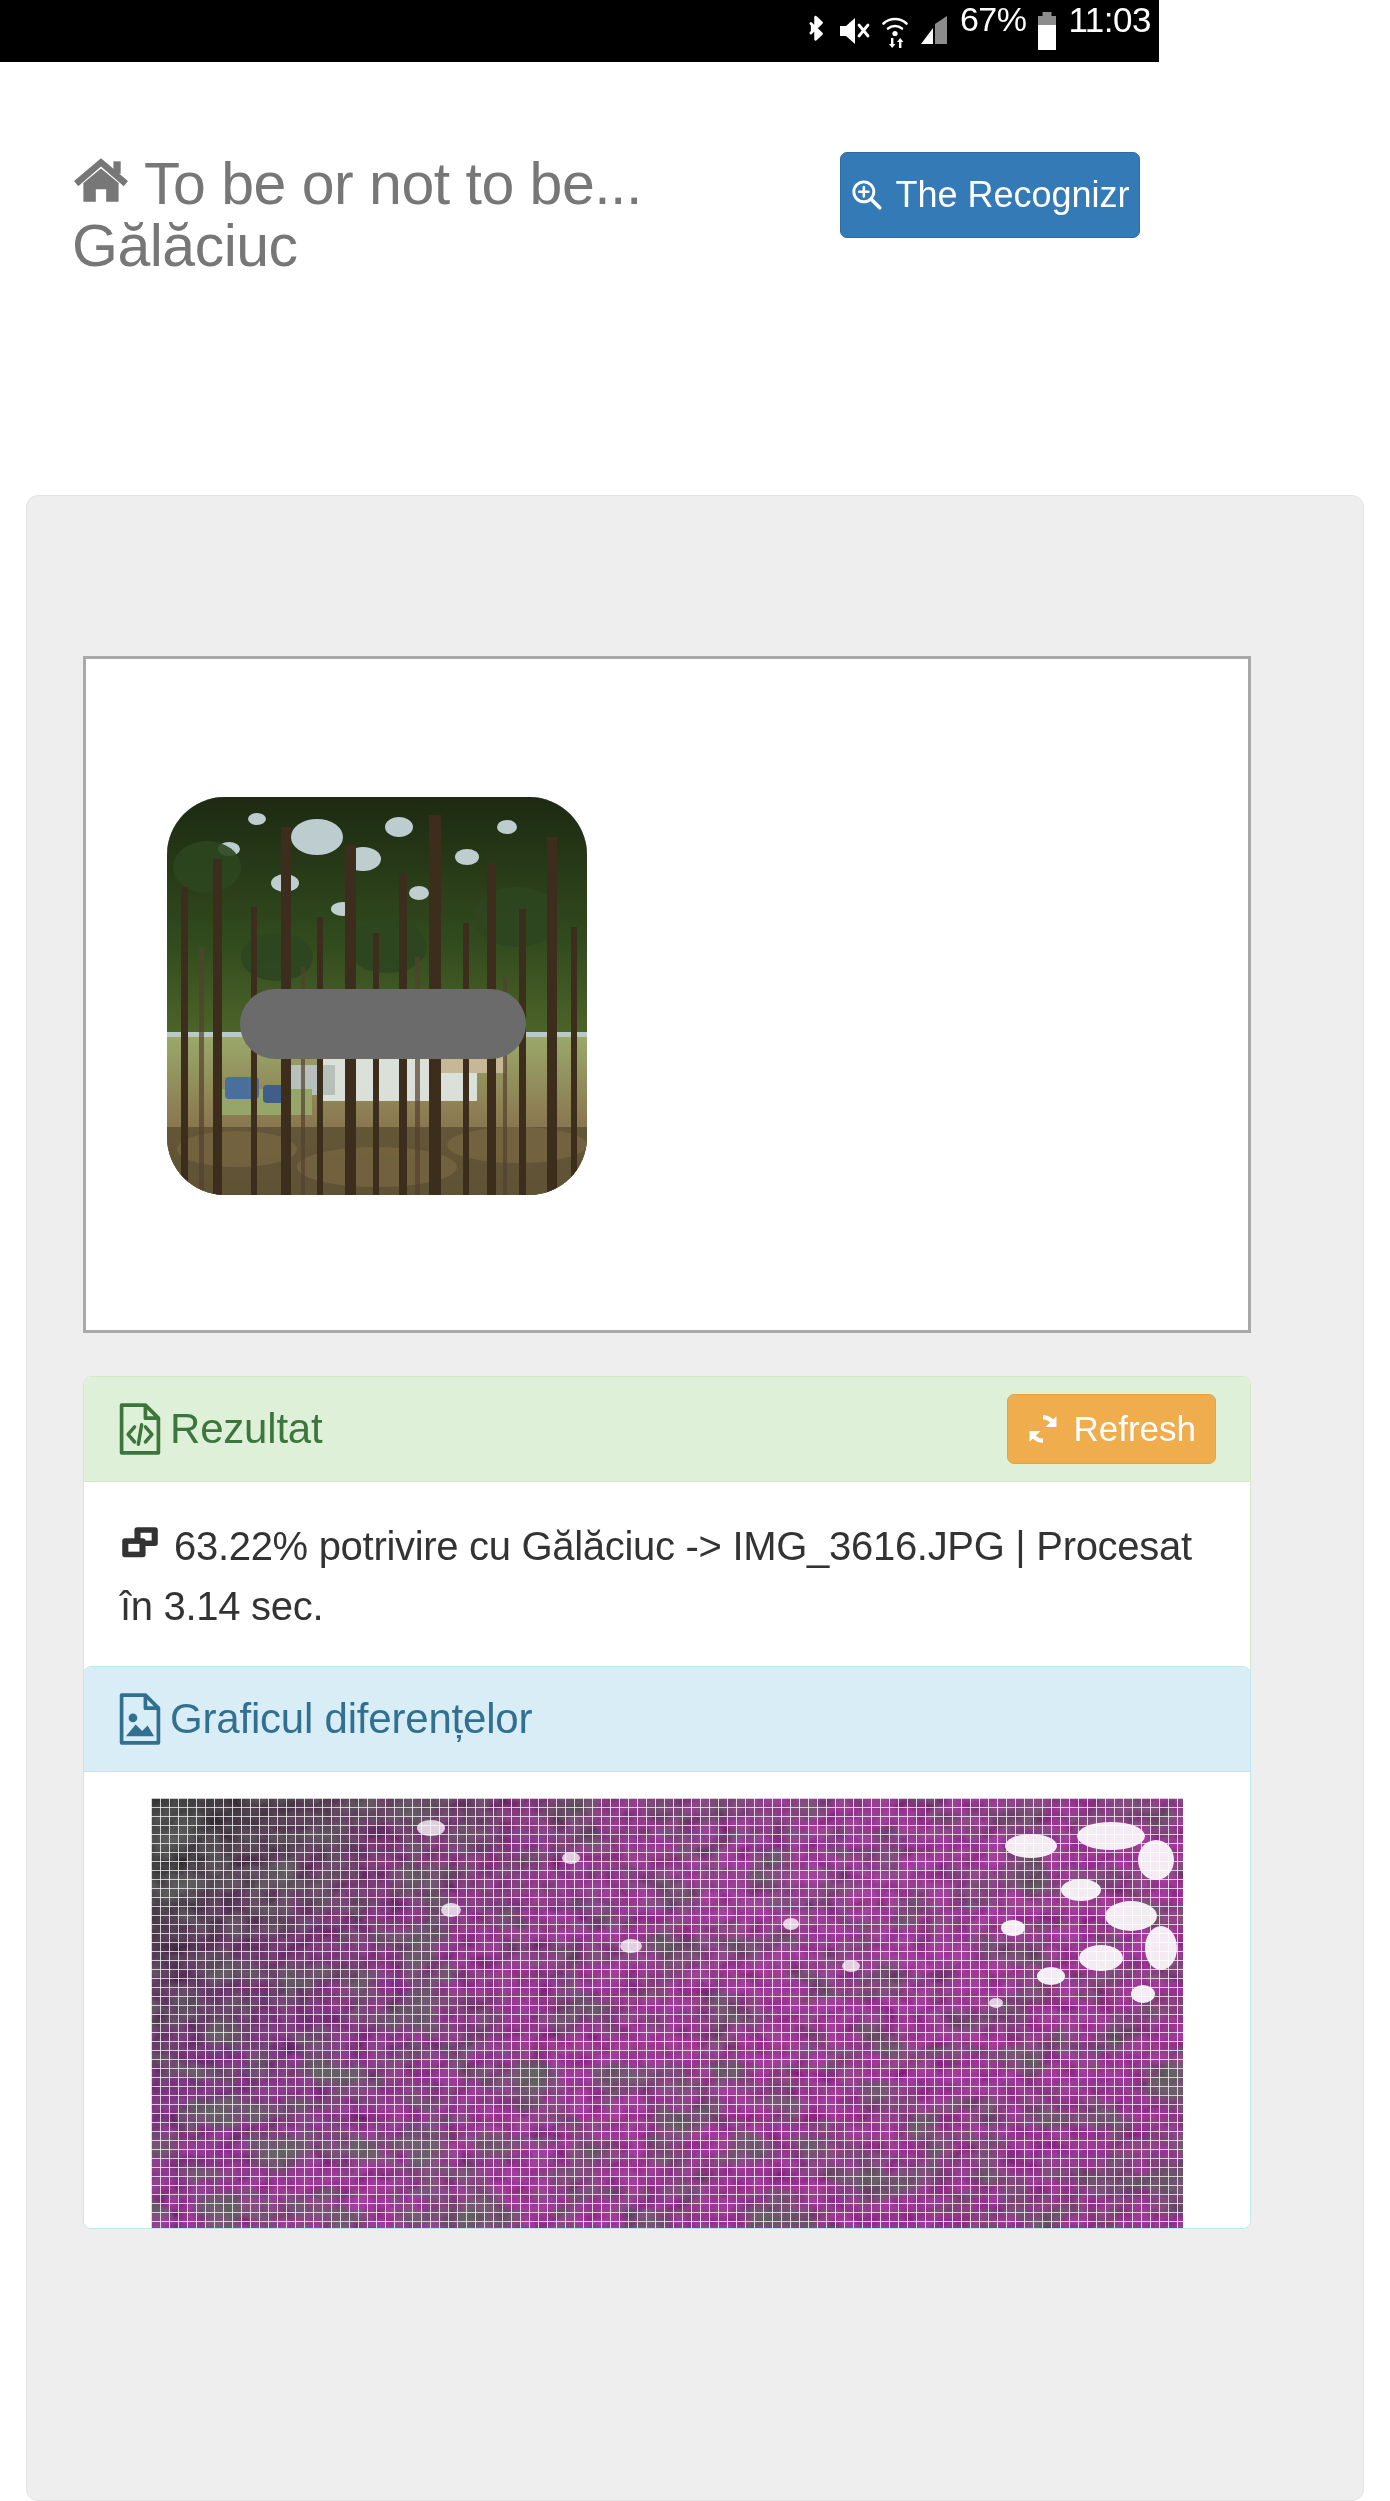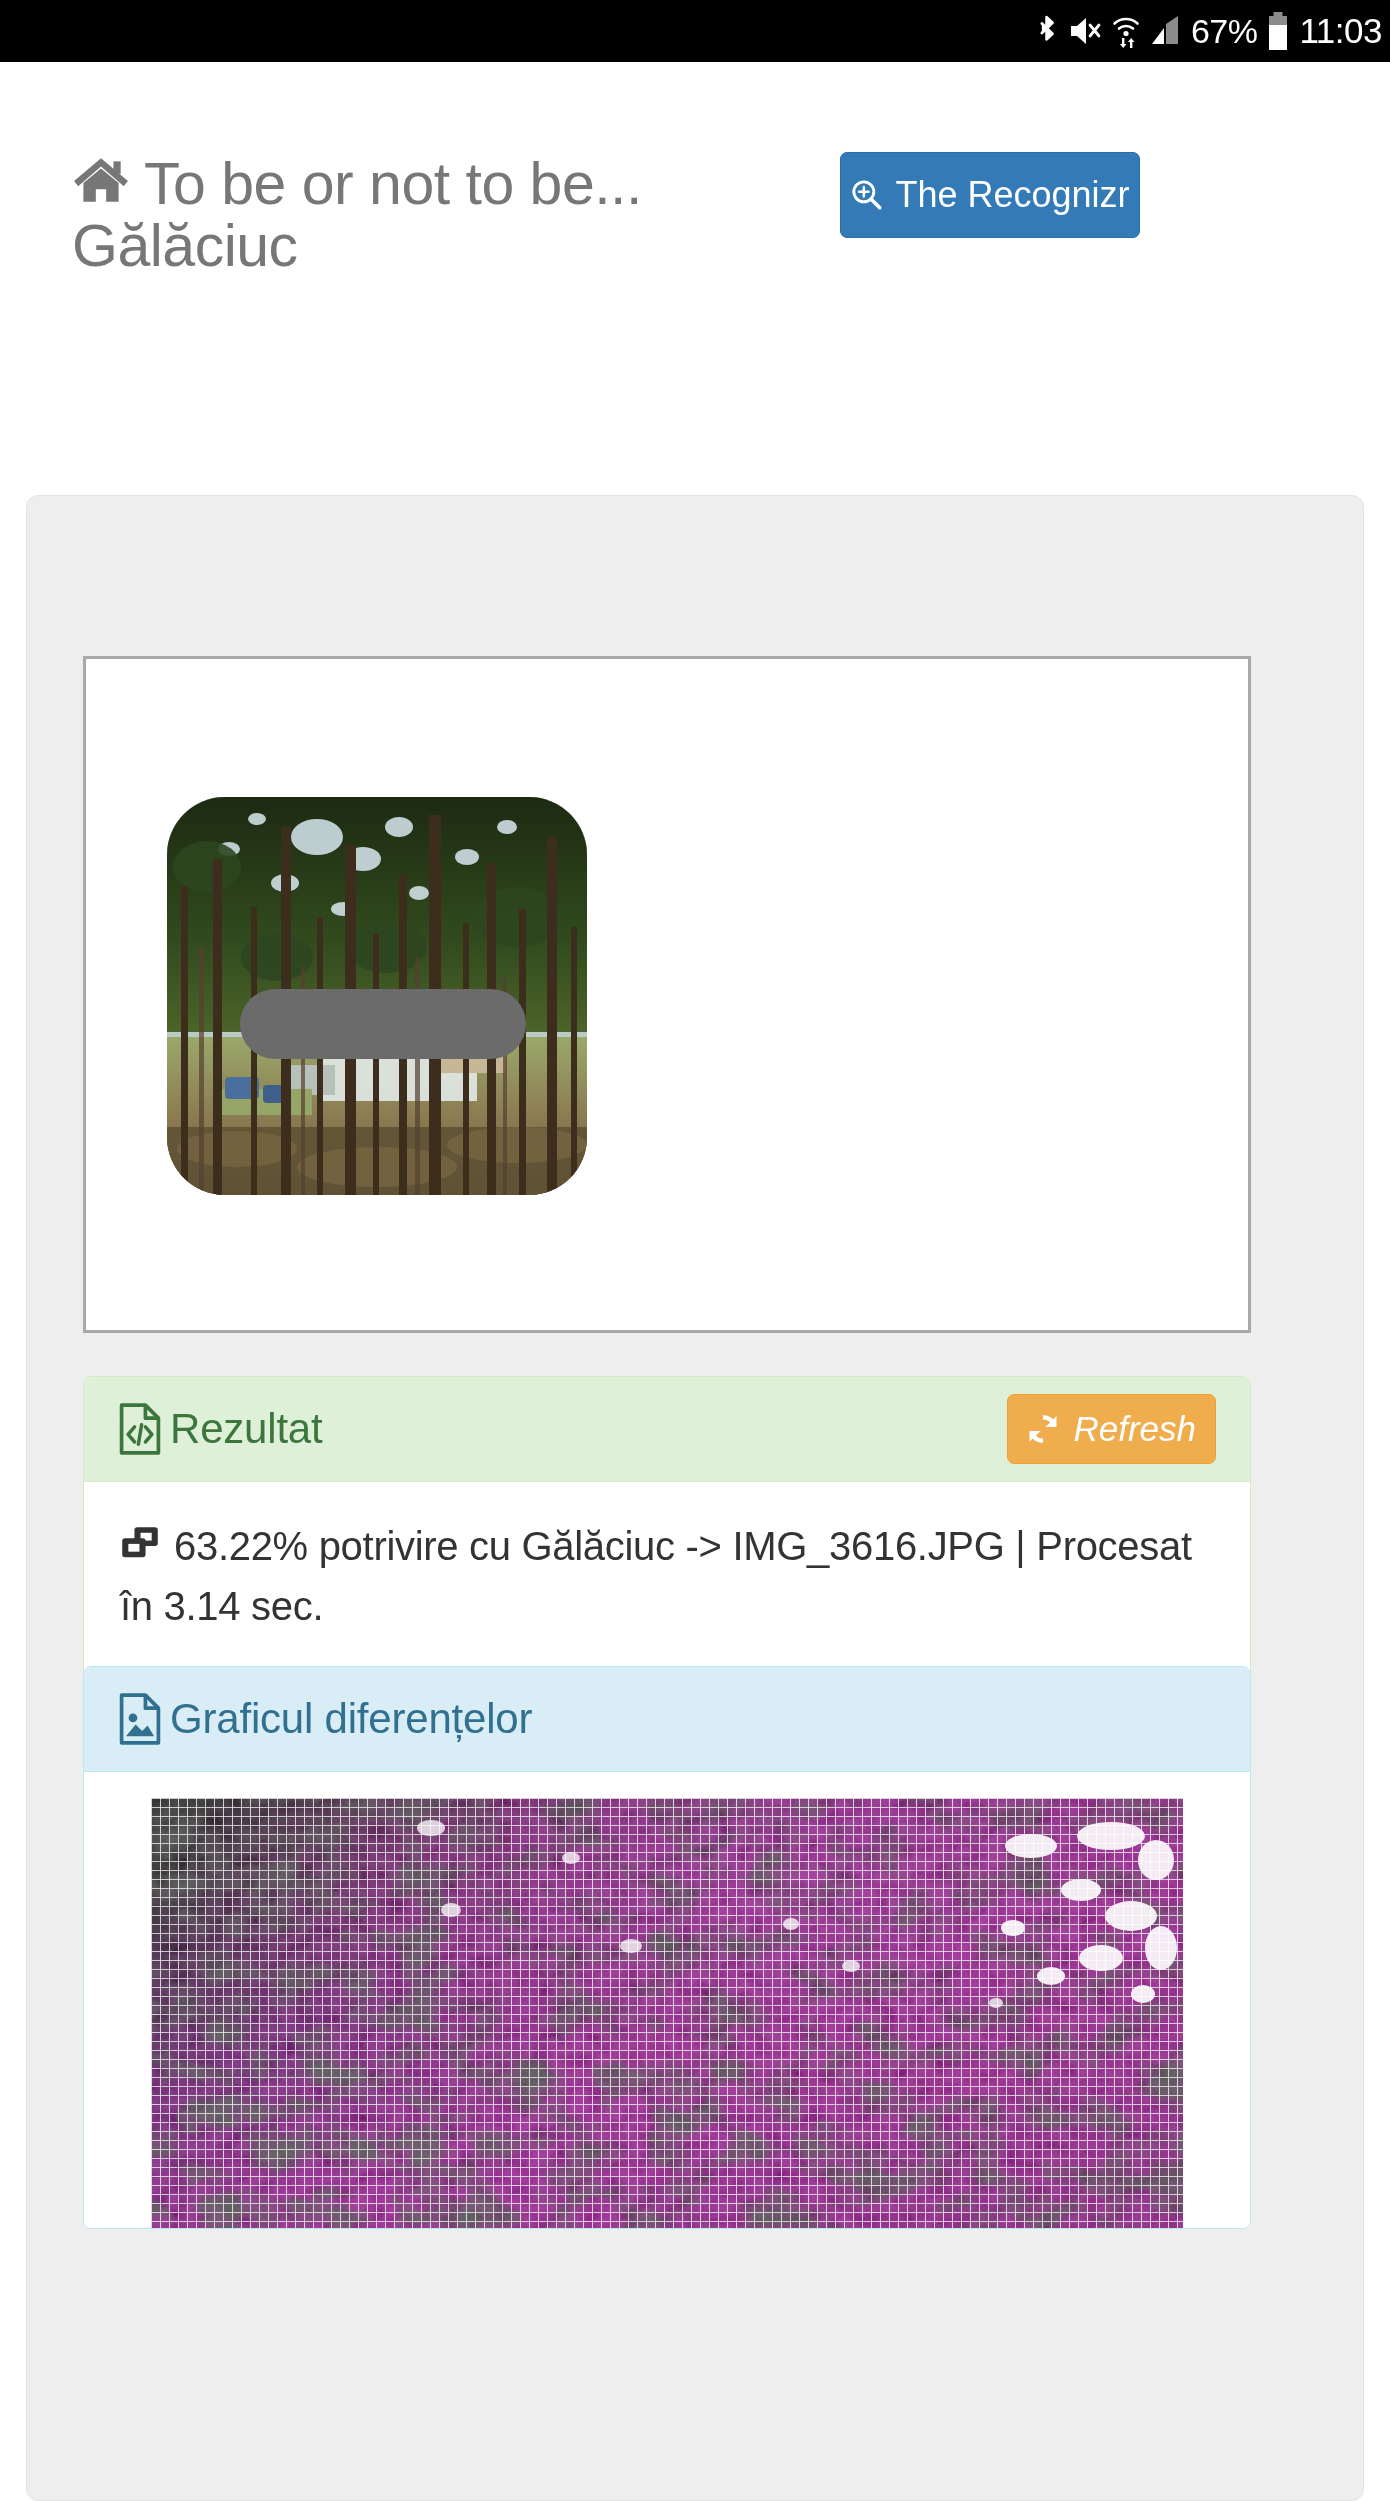--- a/index.html
+++ b/index.html
@@ -9,25 +9,24 @@
     height: 2501px;
     background: #ffffff;
     font-family: "Liberation Sans", sans-serif;
     overflow: hidden;
   }
 
   
   .statusbar {
     position: absolute;
     top: 0; left: 0;
-    width: 1390px;
+    width: 1159px;
     height: 62px;
     background: #000000;
     display: flex;
-    align-items: center;
     justify-content: flex-end;
     padding-right: 8px;
     gap: 9px;
   }
   .statusbar .sb-icon {
     display: inline-flex;
     align-items: center;
     justify-content: center;
     fill: #ffffff;
     color: #ffffff;
@@ -182,21 +181,20 @@
     border: 1px solid #eea236;
     border-radius: 7px;
     color: #ffffff;
     font-size: 35px;
     height: 70px;
     padding: 0 19px 0 16px;
     display: inline-flex;
     align-items: center;
     gap: 11px;
     cursor: pointer;
-    font-style: italic;
   }
 
   .result-text {
     color: #333333;
     font-size: 40px;
     line-height: 60px;
     letter-spacing: -0.3px;
   }
   .result-text .clone-icon {
     display: inline-block;

